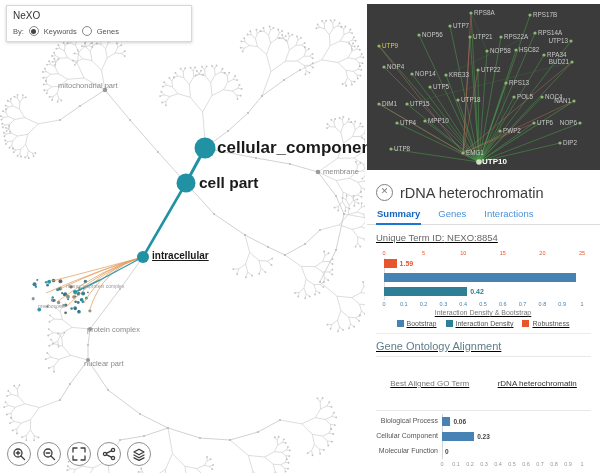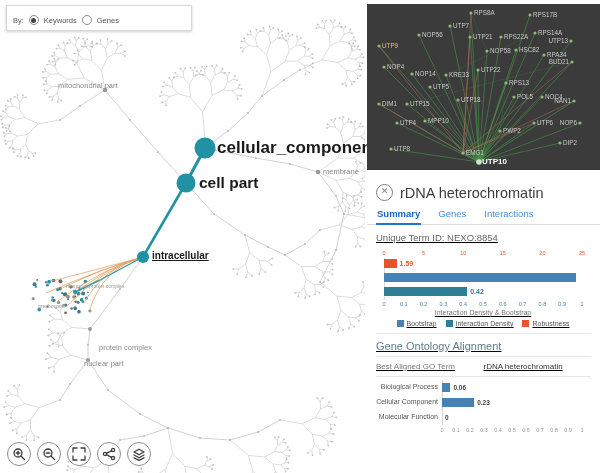--- a/index.html
+++ b/index.html
@@ -54,21 +54,21 @@
   #chart2{position:relative;width:214px;height:56px;margin-top:3px;}
   .tick{position:absolute;font-size:5.5px;transform:translateX(-50%);}
   .bar{position:absolute;height:9px;}
   .bar-label{position:absolute;font-size:7px;font-weight:bold;}
   .cat-label{position:absolute;left:0;width:62px;text-align:right;font-size:7px;color:#555;}
   .axis-title{text-align:center;font-size:7px;color:#777;margin-top:1px;width:214px;}
   #legend{display:flex;justify-content:center;gap:9px;font-size:7px;color:#555;margin:4px 0 2px;width:214px;}
   .leg-sq{display:inline-block;width:7px;height:7px;margin-right:3px;vertical-align:-1px;}
   .section-h{font-size:11px;color:#607d8b;margin:6px 0 4px;border-top:1px solid #ececec;padding-top:6px;}
   .go-table{margin-bottom:2px;}
-  .go-row{display:flex;border-top:1px solid #e8e8e8;padding:5px 0;}
+  .go-row{display:flex;border-top:1px solid #e8e8e8;padding:22px 0;text-align:center;}
   .go-row:last-child{border-bottom:1px solid #e8e8e8;}
   .go-label{width:50%;font-size:8px;color:#777;}
   .go-value{width:50%;font-size:8px;color:#333;}
 </style>
 </head>
 <body>
 
 <div id="canvas-left">
   <svg id="tree-svg" width="365" height="473">
       <line x1="205" y1="148" x2="228" y2="131" stroke="#c7c7c7" stroke-width="0.8" stroke-opacity="1"></line>
@@ -1533,27 +1533,28 @@
       <circle cx="186" cy="183" r="9.5" fill="#2191a4" fill-opacity="1"></circle>
       <circle cx="143" cy="257" r="6" fill="#2191a4" fill-opacity="1"></circle>
     </svg>
 
   <div class="big-label" style="left:217px;top:138px;font-size:17px;">cellular_component</div>
   <div class="big-label" style="left:199px;top:174px;font-size:15.5px;">cell part</div>
   <div class="big-label" style="left:152px;top:250px;font-size:10px;text-decoration:underline;">intracellular</div>
 
   <div class="gray-label" style="left:58px;top:81px;">mitochondrial part</div>
   <div class="gray-label" style="left:323px;top:167px;">membrane</div>
-  <div class="gray-label" style="left:87px;top:343px;margin-left:12px;">protein complex</div>
+  <div class="gray-label" style="left:87px;top:325px;">protein complex</div>
   <div class="gray-label" style="left:84px;top:359px;">nuclear part</div>
 
   <div class="tiny-label" style="left:66px;top:283px;">ribonucleoprotein complex</div>
   <div class="tiny-label" style="left:38px;top:303px;">preribosome</div>
 
   <div id="search-panel">
+    <div class="sp-title">NeXO</div>
     <div class="sp-radio-row">
       <span>By:</span>
       <span class="radio checked"></span>
       <span class="radio-label">Keywords</span>
       <span class="radio"></span>
       <span class="radio-label">Genes</span>
     </div>
   </div>
 
   <div id="zoom-toolbar">

